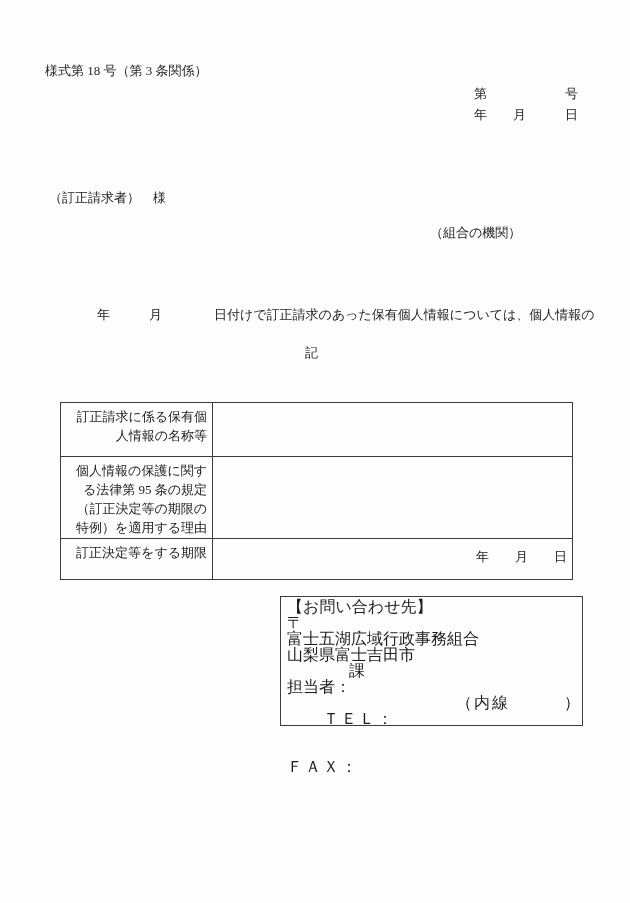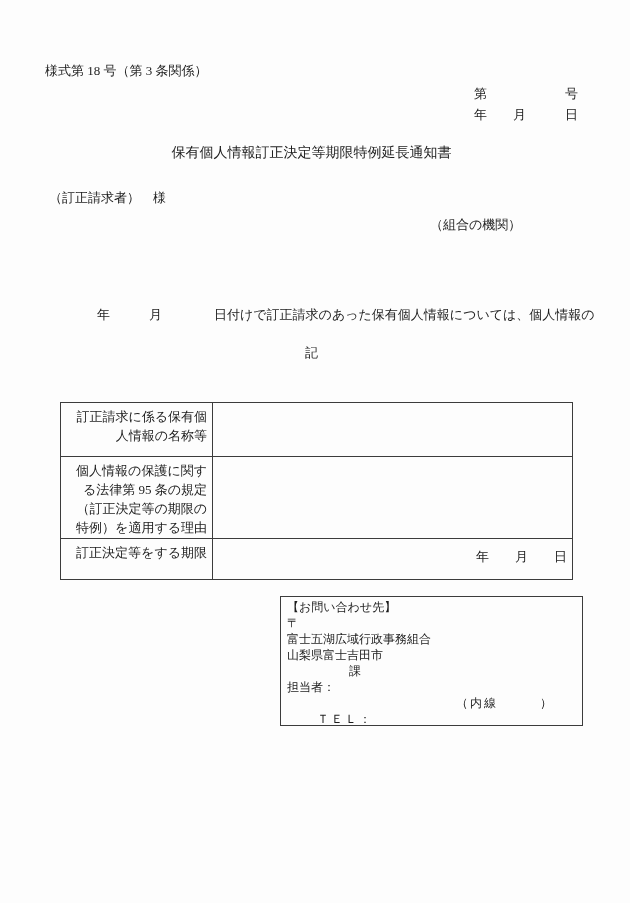--- a/index.html
+++ b/index.html
@@ -18,21 +18,21 @@
     font-size: 13px;
     overflow: hidden;
   }
   .abs { position: absolute; white-space: pre; }
 
   .form-no   { left: 45px;  top: 62px; }
   .doc-no    { right: 52px; top: 85px;  text-align: center; }
   .date-line { right: 52px; top: 106px; text-align: right; }
   .doc-title { left: 45px;  top: 144px; width: 533px; text-align: center; font-size: 14px; }
   .addressee { left: 49px;  top: 189px; }
-  .agency    { left: 430px; top: 216px; }
+  .agency    { left: 430px; top: 224px; }
 
   .body-par  { left: 45px; top: 261px; width: 545px; line-height: 22px; }
   .body-par div { white-space: pre; font-family: Liberation Mono, monospace; }
 
   .ki-head   { left: 45px; top: 344px; width: 533px; text-align: center; }
 
   table.details {
     position: absolute;
     left: 60px; top: 402px;
     width: 513px;
@@ -53,41 +53,40 @@
   tr.r2 { height: 82px; }
   tr.r3 { height: 41px; }
   tr.r3 td.col-value { padding-left: 53px; padding-top: 8px; white-space: pre; }
 
   .contact {
     position: absolute;
     left: 280px; top: 596px;
     width: 303px; height: 130px;
     border: 1px solid #3c3c3c;
     box-sizing: border-box;
-    font-size: 12px;
+    font-size: 16px;
     line-height: 16px;
     padding: 2px 6px 0 6px;
   }
   .contact .line { white-space: pre; }
   .contact .section-line { padding-left: 62px; }
   .contact .tel-line { position: relative; letter-spacing: 2px; }
   .contact .tel-line .ext { position: absolute; left: 169px; top: 0; letter-spacing: 2px; }
   .contact .fax-line { letter-spacing: 2px; }
 </style>
 </head>
 <body>
 
 <div class="page">
 
   <div class="abs form-no">様式第 18 号（第 3 条関係）</div>
 
   <div class="abs doc-no">第　　　　　　号</div>
   <div class="abs date-line">年　　月　　　日</div>
 
-  <div class="abs doc-title">保有個人情報訂正決定等期限特例延長通知書</div>
 
   <div class="abs addressee">（訂正請求者）　様</div>
 
   <div class="abs agency">（組合の機関）</div>
 
   <div class="abs body-par">
     <div>　　　　年　　　月　　　　日付けで訂正請求のあった保有個人情報については、個人情報の</div>
   </div>
 
   <div class="abs ki-head">記</div>
@@ -123,15 +122,16 @@
     <div class="line">【お問い合わせ先】</div>
     <div class="line">〒</div>
     <div class="line">富士五湖広域行政事務組合</div>
     <div class="line">山梨県富士吉田市</div>
     <div class="line section-line">課</div>
     <div class="line">担当者：</div>
     <div class="line tel-line">
       <span>ＴＥＬ：</span>
       <span class="ext">（内線　　　）</span>
     </div>
+    <div class="line fax-line">ＦＡＸ：</div>
   </div>
 
 </div>
 
 </body></html>

